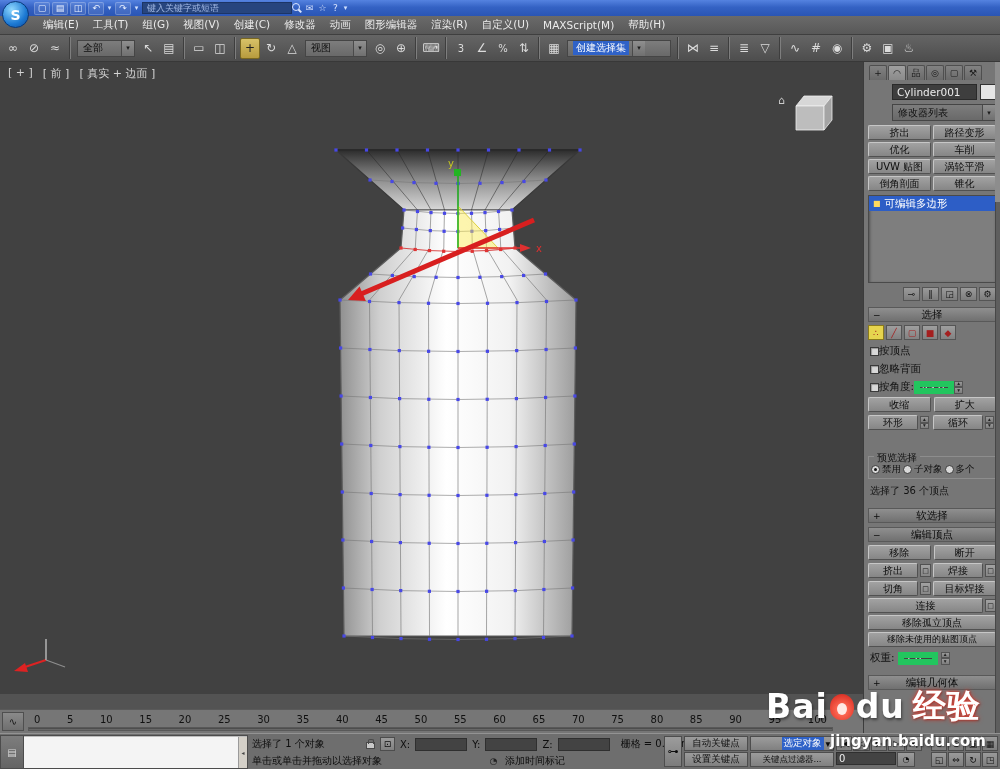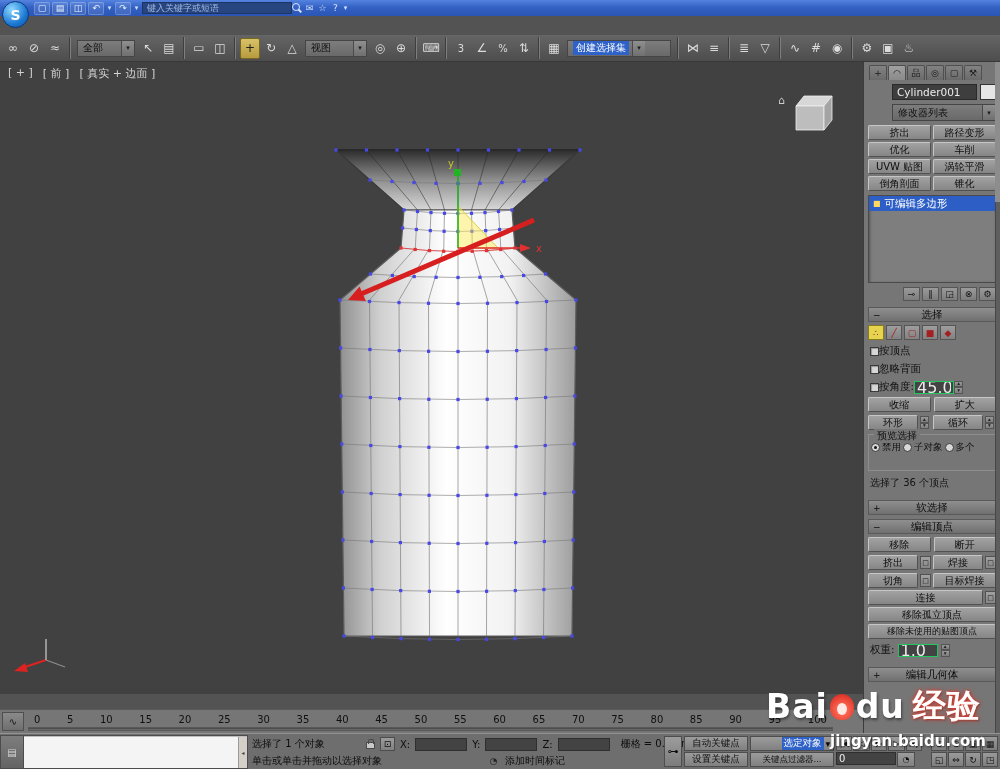--- a/index.html
+++ b/index.html
@@ -91,28 +91,28 @@
     background:linear-gradient(#8f8f8f,#707070); border:1px solid #595959;
     display:flex; align-items:center; justify-content:center; font-size:10.5px; color:#0b0b0b; }
   .rhead .pm { position:absolute; left:4px; font-size:9px; }
   .sorow { display:flex; gap:2px; margin:3px 4px 0 4px; }
   .sobtn { width:16px; height:15px; display:flex; align-items:center; justify-content:center;
     background:linear-gradient(#9e9e9e,#828282); border:1px solid #555; color:#a41f1f; font-size:9px; }
   .sobtn.active { background:#e6d44e; border-color:#8a7a1c; }
   .ckrow { display:flex; align-items:center; margin:4px 6px 0 6px; white-space:nowrap; }
   .check { width:9px; height:9px; background:#d8d8d8; border:1px solid #3a3a3a;
     box-shadow:inset 1px 1px 1px rgba(0,0,0,.3); flex:none; }
-  .numfield { width:40px; height:13px; background:#434343; border:1px solid #22c55e;
-    color:#eaeaea; font-size:16px; padding:0 2px; font-family:inherit; }
+  .numfield { width:40px; height:13px; background:#434343; border:6px solid #22c55e;
+    color:#eaeaea; font-size:10px; padding:0 2px; font-family:inherit; }
   .spin { display:flex; flex-direction:column; flex:none; }
   .spin span { width:9px; height:6.5px; display:flex; align-items:center; justify-content:center;
     font-size:5.5px; color:#222; background:linear-gradient(#999,#7d7d7d); border:1px solid #555; line-height:1; }
   .btnrow2 { display:grid; grid-template-columns:1fr 1fr; gap:3px; margin:3px 4px 0 4px; }
   .btnmix { display:grid; grid-template-columns:1fr 11px 1fr 11px; gap:2px; margin:3px 4px 0 4px; align-items:center; }
-  .pgroup { border:1px solid #8d8d8d; margin:4px 4px 0 4px; padding:6px 2px 16px 2px; position:relative; }
+  .pgroup { border:1px solid #8d8d8d; margin:26px 4px 0 4px; padding:6px 2px 2px 2px; position:relative; }
   .pgroup .glabel { position:absolute; top:-6px; left:5px; background:#767676; padding:0 3px; font-size:10px; }
   .radiorow { display:flex; align-items:center; gap:2px; font-size:9.5px; white-space:nowrap; }
   .radio { width:9px; height:9px; border-radius:50%; background:#d8d8d8; border:1px solid #3a3a3a; position:relative; flex:none; }
   .radio.sel::after { content:""; position:absolute; left:2px; top:2px; width:3px; height:3px; border-radius:50%; background:#111; }
   .stattext { margin:5px 6px 0 6px; font-size:10px; }
   .setbox { width:11px; height:13px; display:flex; align-items:center; justify-content:center;
     background:linear-gradient(#a2a2a2,#868686); border:1px solid #515151; font-size:7px; color:#111; }
   .fullrow { display:flex; gap:2px; margin:2px 4px 0 4px; align-items:center; }
   .fullrow .pbtn { flex:1; }
   .weightrow { display:flex; align-items:center; gap:3px; margin:4px 6px 0 6px; }
@@ -194,20 +194,34 @@
     <div class="infocenter">
       <input class="icsearch" placeholder="键入关键字或短语" style="">
       <span class="mag"></span>
       <span class="icb">✉</span>
       <span class="icb">☆</span>
       <span class="icb">?</span>
       <span class="qarr">▾</span>
     </div>
   </div>
 
+  <div id="menubar">
+      <span class="mitem">编辑(E)</span>
+      <span class="mitem">工具(T)</span>
+      <span class="mitem">组(G)</span>
+      <span class="mitem">视图(V)</span>
+      <span class="mitem">创建(C)</span>
+      <span class="mitem">修改器</span>
+      <span class="mitem">动画</span>
+      <span class="mitem">图形编辑器</span>
+      <span class="mitem">渲染(R)</span>
+      <span class="mitem">自定义(U)</span>
+      <span class="mitem">MAXScript(M)</span>
+      <span class="mitem">帮助(H)</span>
+    </div>
 
   <div id="toolbar">
     <span class="tbtn">∞</span>
     <span class="tbtn">⊘</span>
     <span class="tbtn">≈</span>
     <span class="sep"></span>
     <div class="combo w-filter">
       <span class="ctext">全部</span>
       <span class="carrow">▾</span>
     </div>

